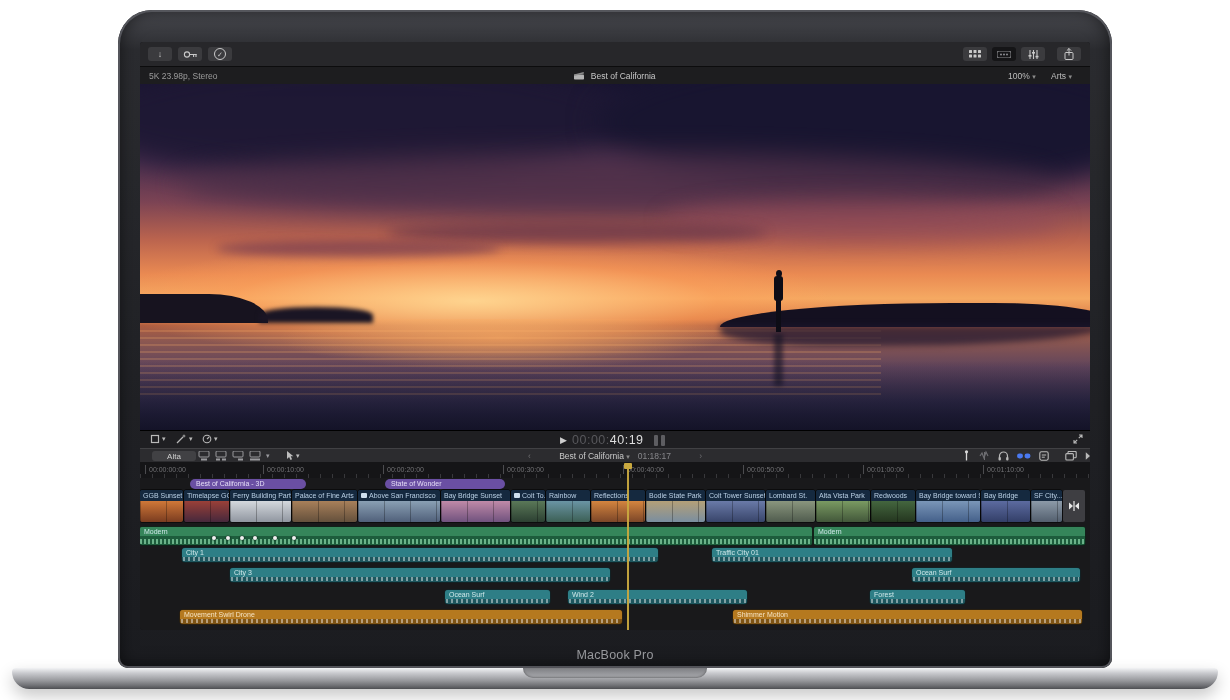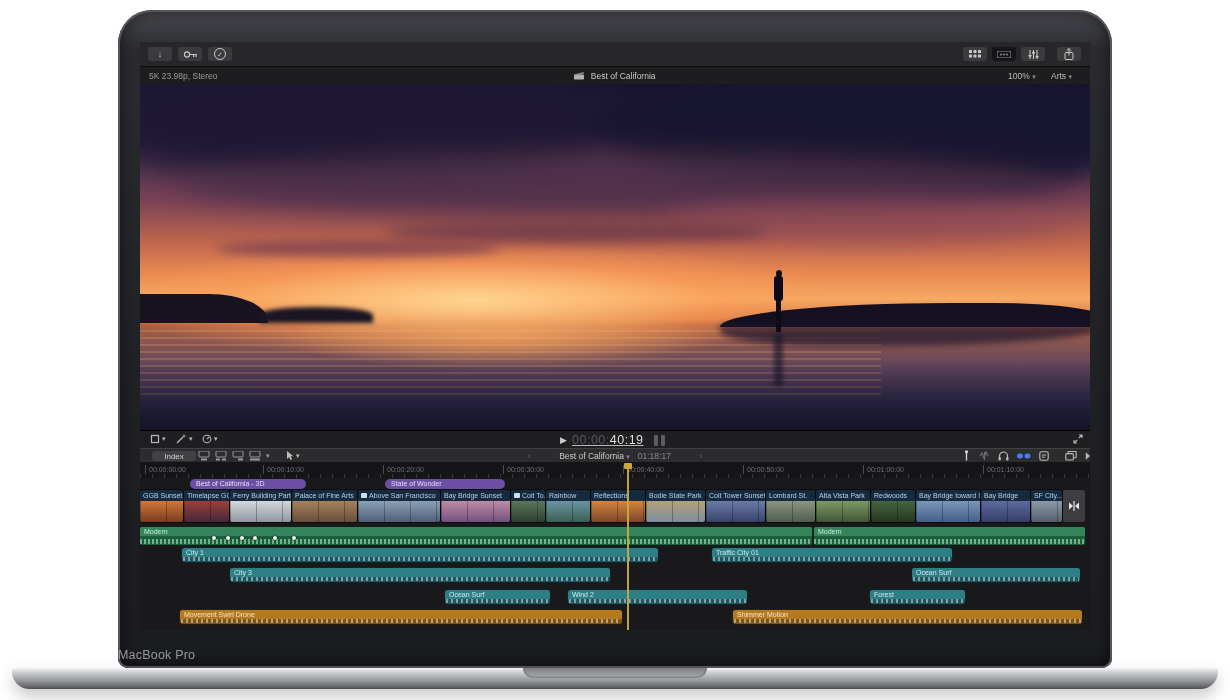--- a/index.html
+++ b/index.html
@@ -4,21 +4,21 @@
 <style>
   html,body{margin:0;padding:0;background:#ffffff;width:1230px;height:700px;overflow:hidden;
     font-family:"Liberation Sans",sans-serif;-webkit-font-smoothing:antialiased;}
   .stage{position:relative;width:1230px;height:700px;}
 
   
   .lid{position:absolute;left:118px;top:10px;width:994px;height:658px;
     background:linear-gradient(180deg,#4a4b51 0%,#2b2c30 6%,#202125 60%,#1b1c20 100%);
     border-radius:34px 34px 10px 10px;
     box-shadow:inset 0 0 0 2px #55565c, inset 0 0 18px rgba(0,0,0,.65);}
-  .brand{position:absolute;left:0;right:0;bottom:6px;color:#97989c;font-size:12.5px;letter-spacing:.2px;}
+  .brand{position:absolute;left:0;right:0;bottom:6px;text-align:center;color:#97989c;font-size:12.5px;letter-spacing:.2px;}
   .base{position:absolute;left:12px;top:668px;width:1206px;height:21px;
     background:linear-gradient(180deg,#f2f3f5 0%,#c6c7cb 26%,#97989c 60%,#6e6f73 84%,#4d4e52 100%);
     border-radius:4px 4px 18px 18px;box-shadow:0 7px 16px rgba(0,0,0,.22);}
   .base-notch{position:absolute;left:50%;top:0;transform:translateX(-50%);width:184px;height:10px;
     background:linear-gradient(180deg,#7e7f83,#a9aaae);border-radius:0 0 11px 11px;
     box-shadow:inset 0 -1px 2px rgba(0,0,0,.3);}
 
   
   .screen{position:absolute;left:22px;top:32px;width:950px;height:588px;background:#161618;overflow:hidden;border-radius:3px;}
 
@@ -241,34 +241,34 @@
           <span>▾</span>
         </div>
         <div class="t-tool" style="left:62px;">
           <svg width="10" height="10" viewBox="0 0 10 10">
             <circle cx="5" cy="5" r="3.8" fill="none" stroke="#b9b9b9" stroke-width="1.1"></circle>
               <path d="M5 5L7.2 3" stroke="#b9b9b9" stroke-width="1.1"></path>
           </svg>
           <span>▾</span>
         </div>
         <span class="playg">▶</span>
-        <span class="tc" style="left:432px;text-decoration:underline;"><span class="dim">00:00:</span><span class="lit">40:19</span></span>
+        <span class="tc" style="left:432px;"><span class="dim">00:00:</span><span class="lit">40:19</span></span>
         <span class="meters">
             <i></i>
             <i></i>
           </span>
         <div class="t-tool" style="left:933px;">
           <svg width="10" height="10" viewBox="0 0 10 10">
             <path d="M6 1h3v3M9 1L5.8 4.2M4 9H1V6M1 9l3.2-3.2" stroke="#b9b9b9" stroke-width="1.1" fill="none"></path>
           </svg>
         </div>
       </div>
 
       <div class="tl-toolbar">
-        <div class="index-btn">Index</div>
+        <div class="index-btn">Alta</div>
         <div class="edit-icons">
           <svg width="12" height="10" viewBox="0 0 12 10">
               <rect x="1" y="0" width="10" height="6" rx="1" fill="none" stroke="#9a9a9e"></rect>
               <rect x="3" y="7.5" width="6" height="2" fill="#9a9a9e"></rect>
             </svg>
           <svg width="12" height="10" viewBox="0 0 12 10">
               <rect x="1" y="0" width="10" height="6" rx="1" fill="none" stroke="#9a9a9e"></rect>
               <rect x="1" y="7.5" width="4" height="2" fill="#9a9a9e"></rect>
               <rect x="7" y="7.5" width="4" height="2" fill="#9a9a9e"></rect>
             </svg>

